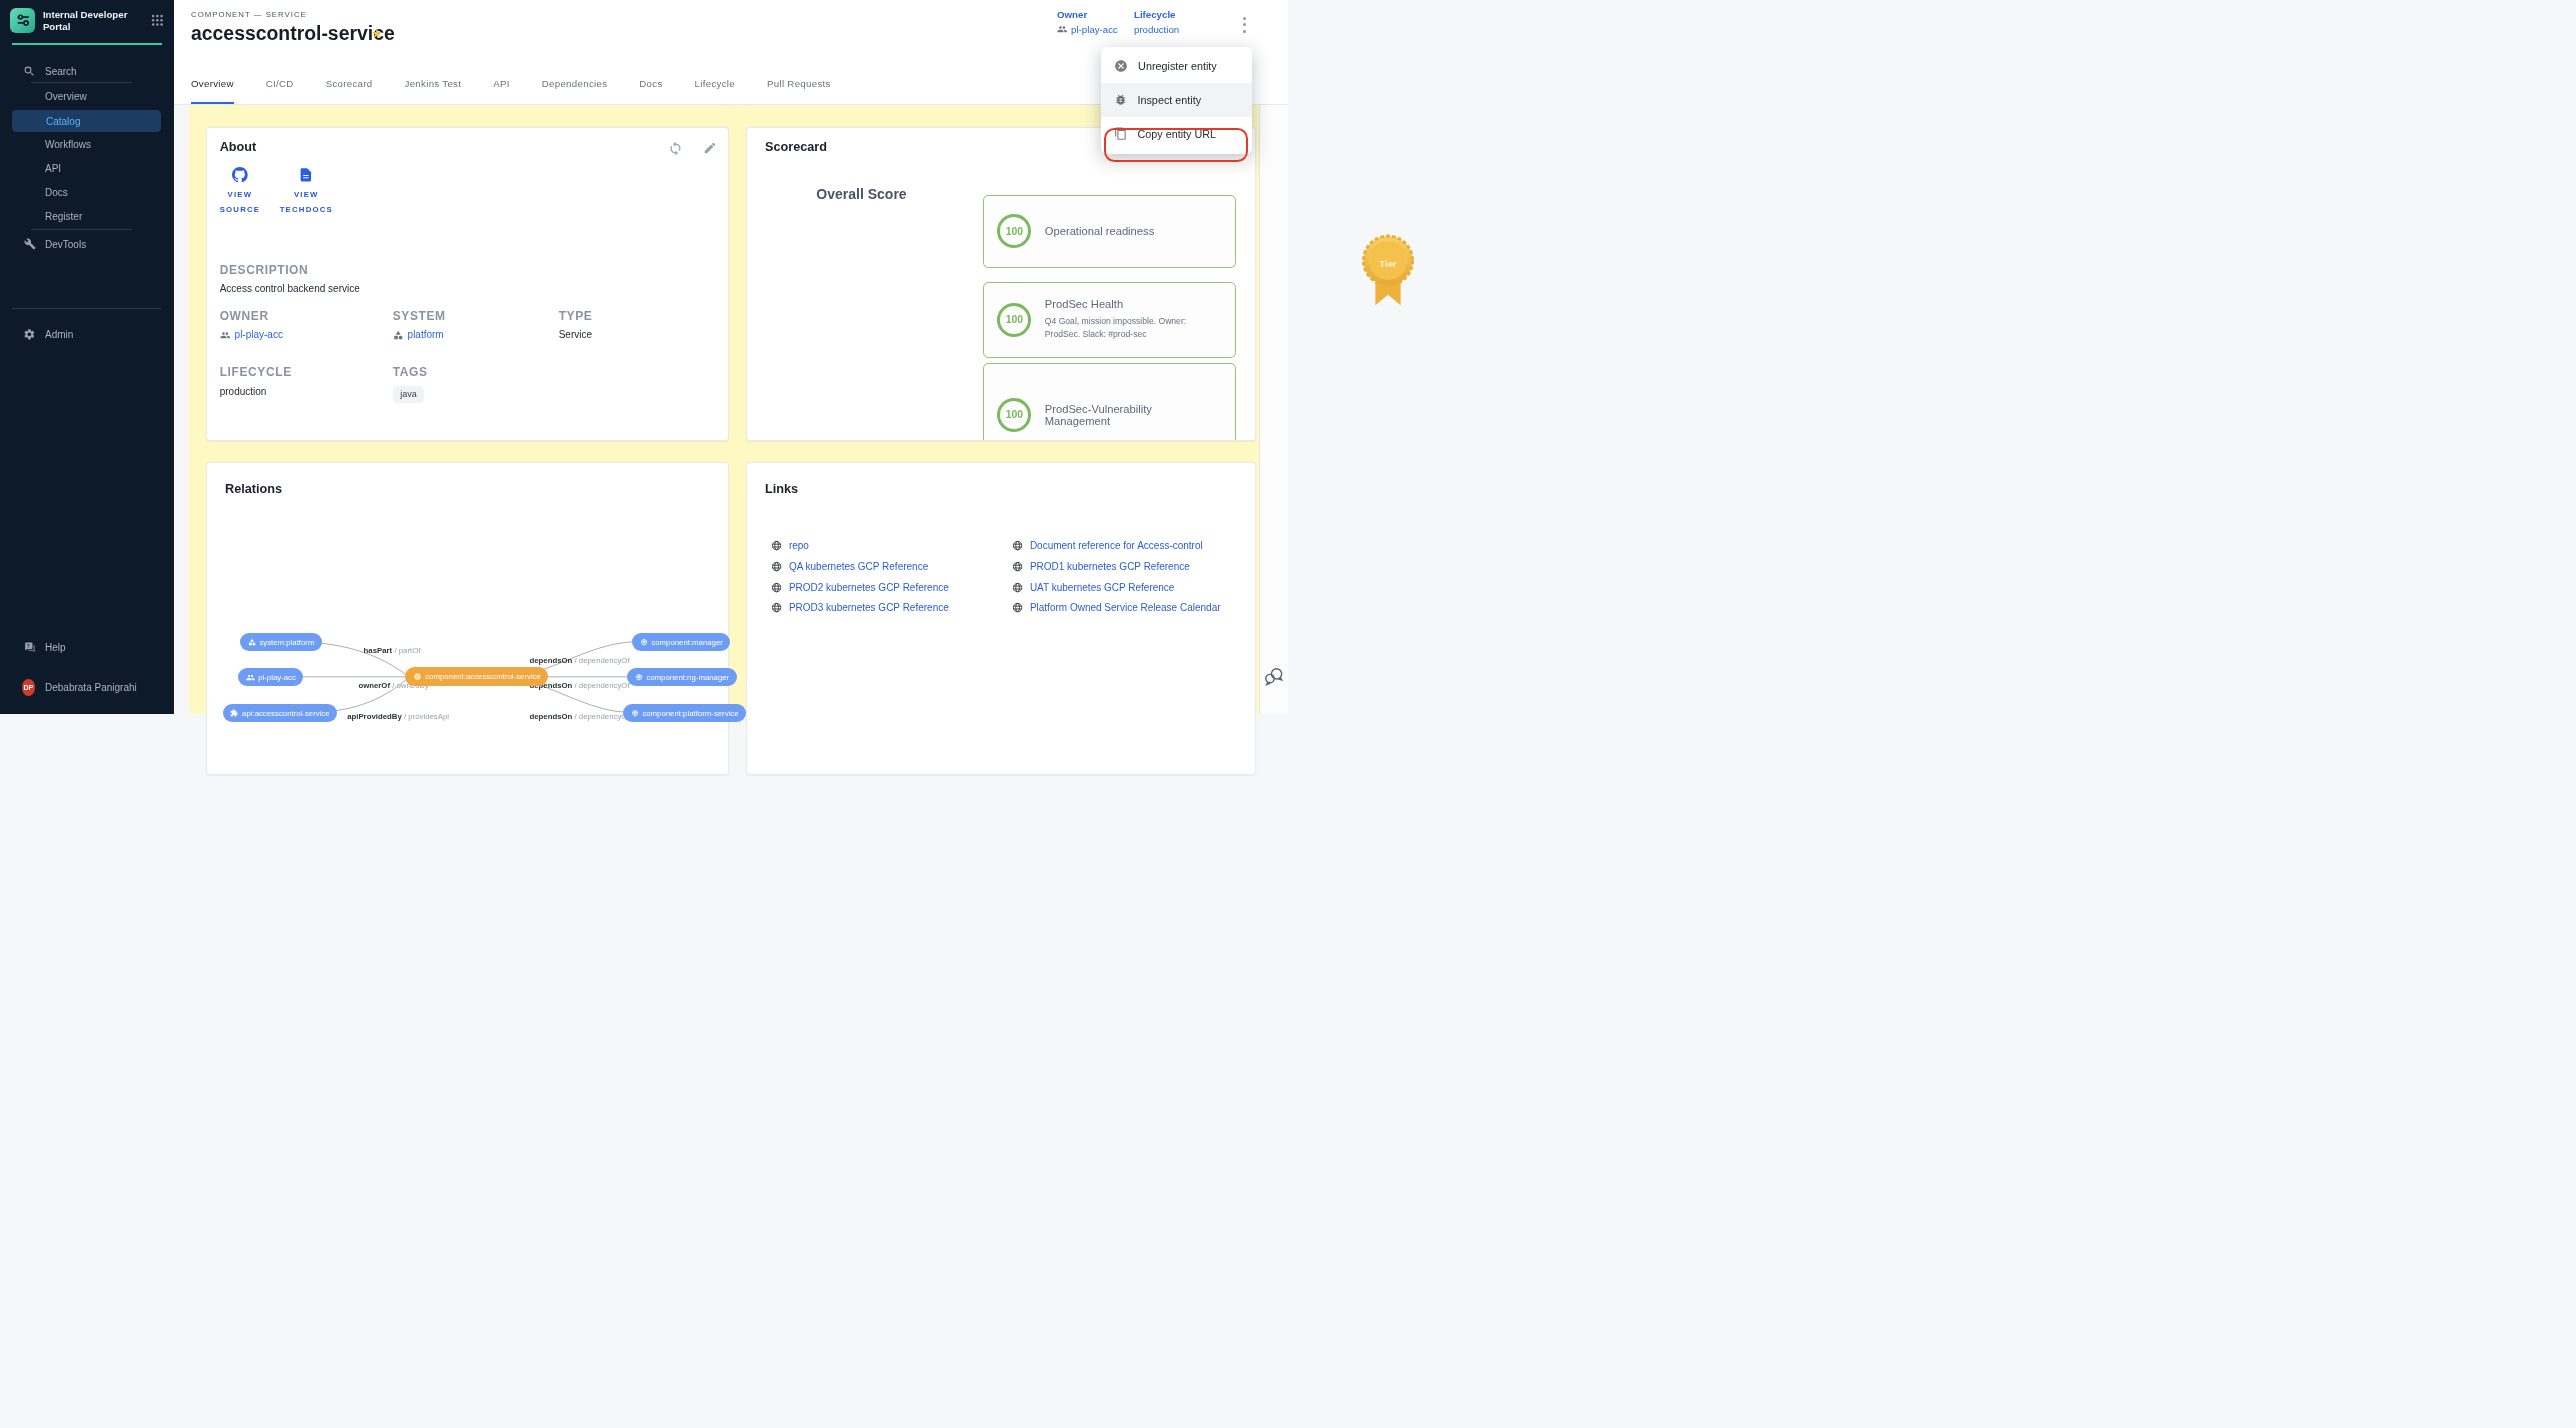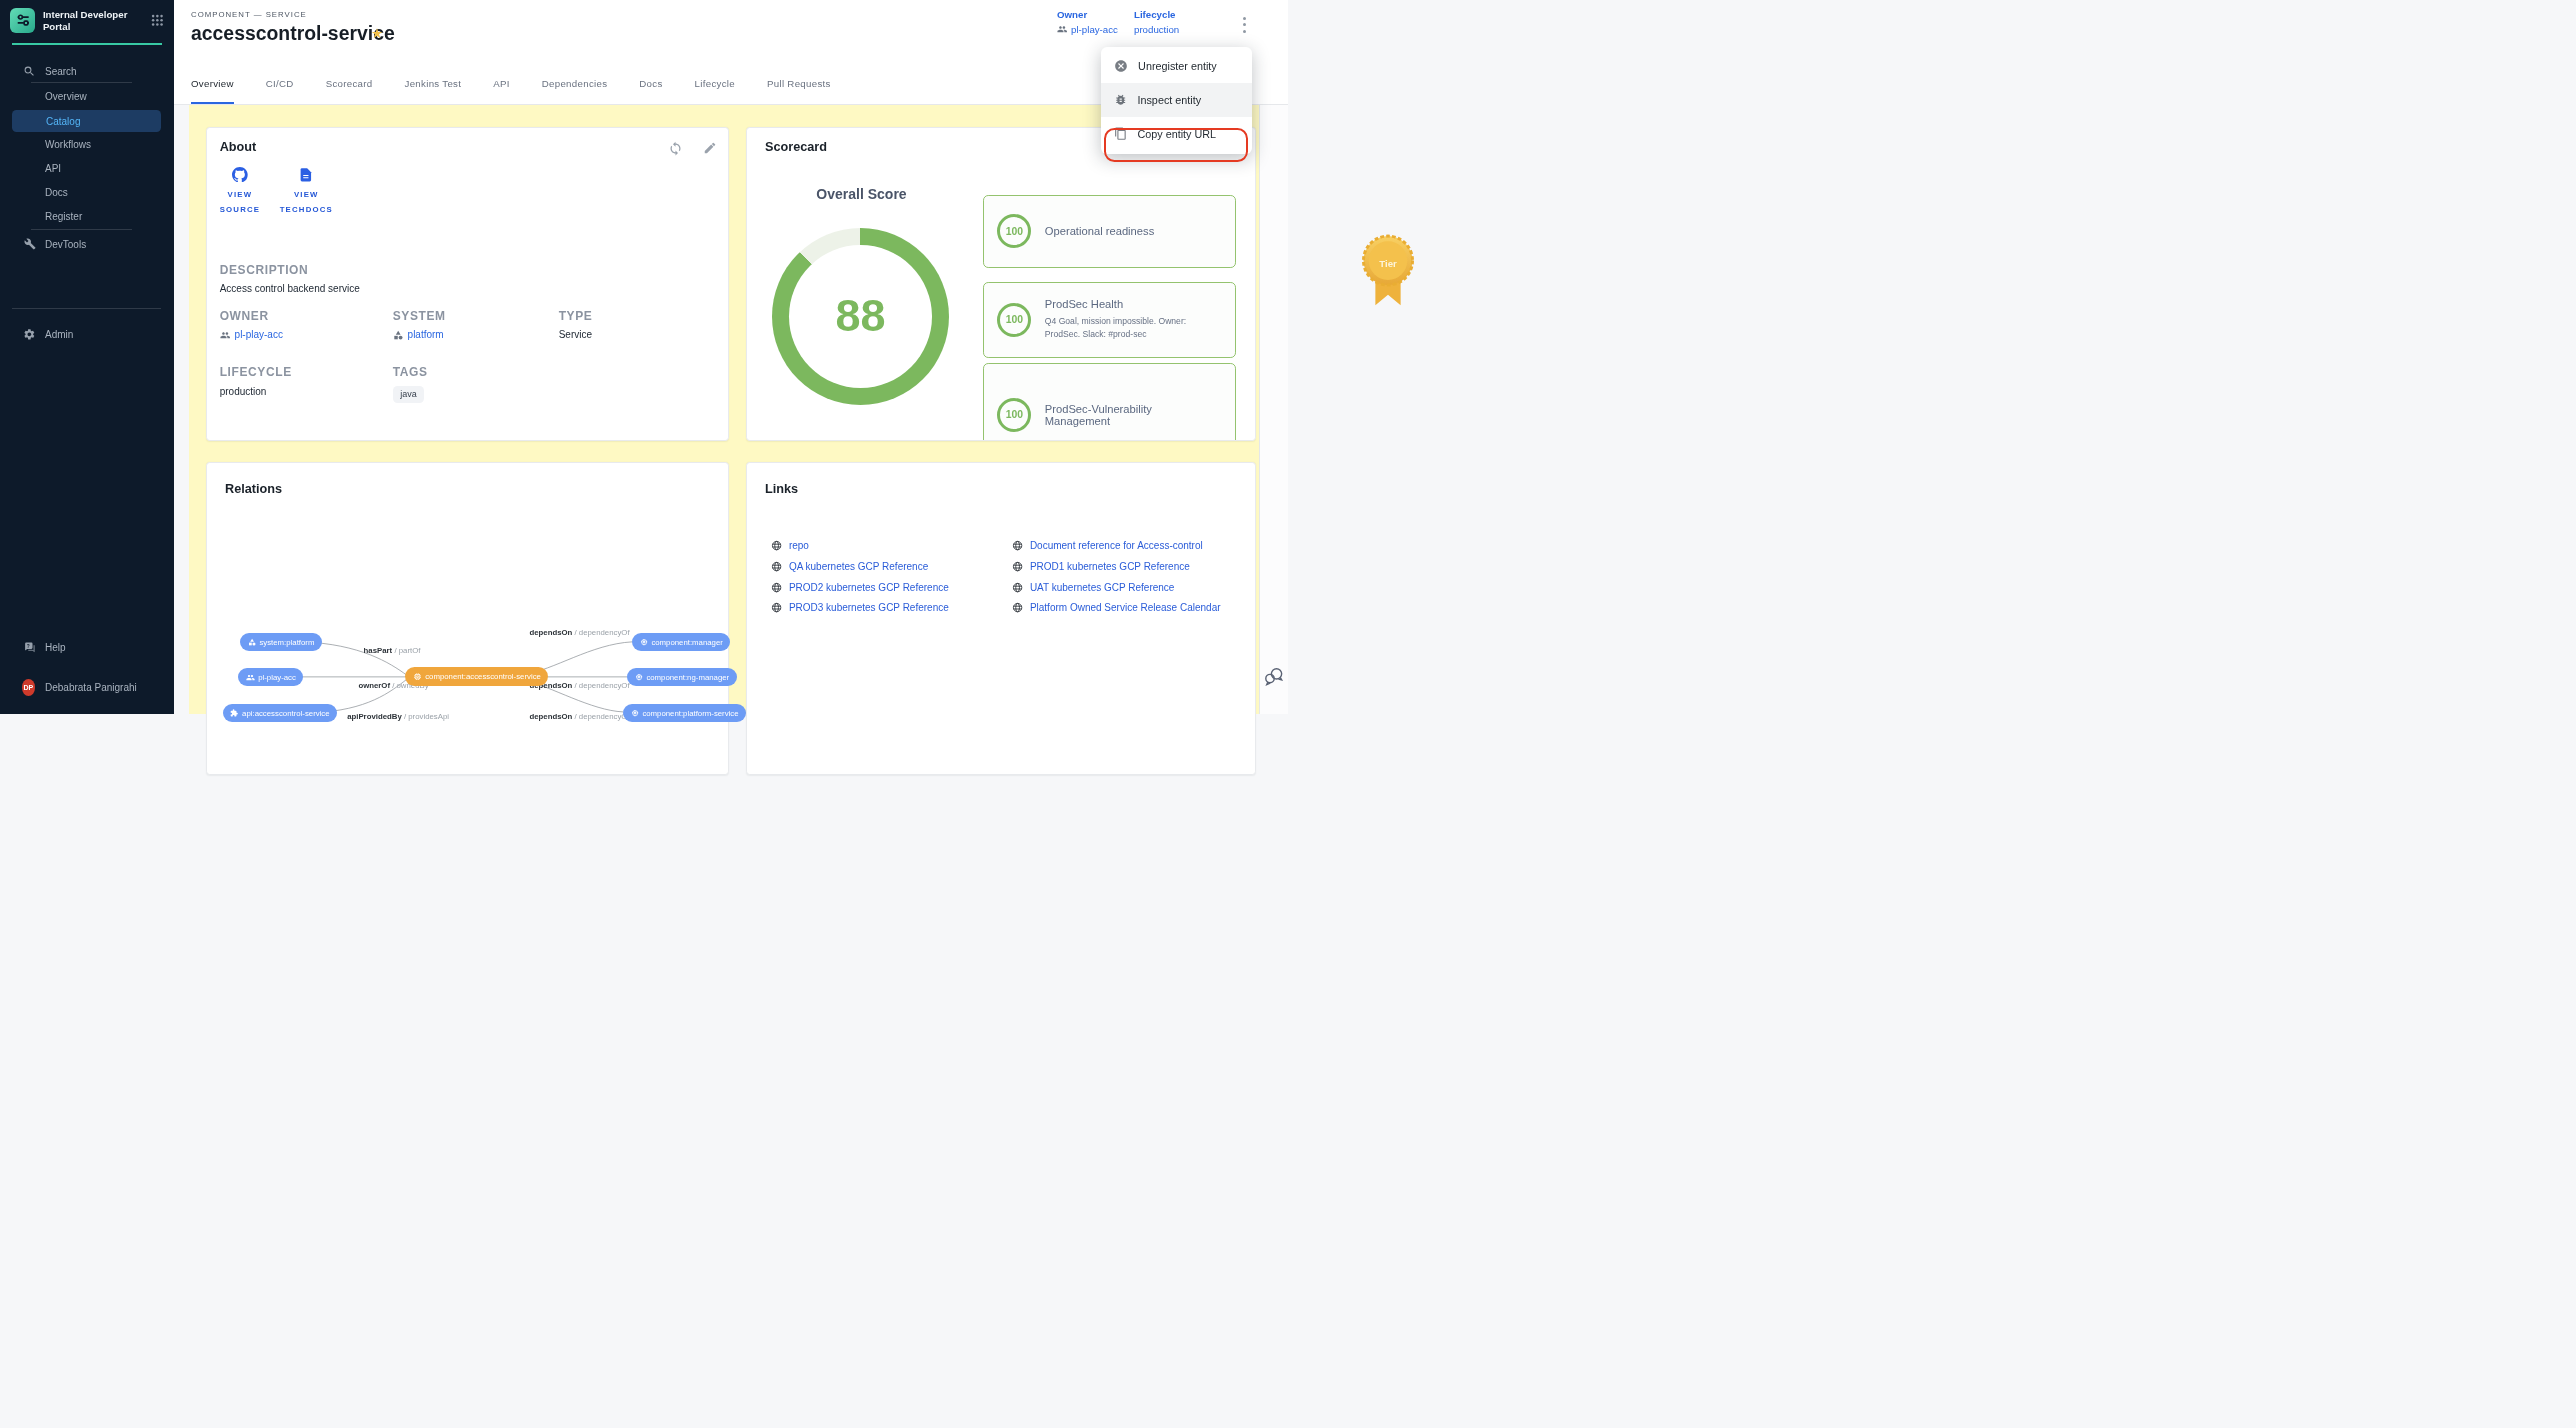--- a/index.html
+++ b/index.html
@@ -291,23 +291,20 @@
       <div>
         <div class="flabel">TAGS</div>
         <div class="fvalue"><span class="chip">java</span></div>
       </div>
     </div>
   </div>
 
   <div class="card" id="scorecard-card">
     <div class="card-title sc-title">Scorecard</div>
     <div class="overall-label">Overall Score</div>
-    <div class="donut" style="background: conic-gradient(rgb(124, 184, 94) 0deg, rgb(124, 184, 94) 88%, rgb(237, 242, 232) 88%, rgb(237, 242, 232) 100%);">
-      <span class="score">88</span>
-    </div>
 
     <div class="sc-entry" style="top:67px; height:73px;">
       <div class="ring">100</div>
       <div>
           <div class="et">Operational readiness</div>
         </div>
     </div>
     <div class="sc-entry" style="top:154px; height:76px;">
       <div class="ring">100</div>
       <div>
@@ -330,21 +327,21 @@
       <path d="M 112 287 H 266"></path>
       <path d="M 143 335 C 215 332 246 307 268 290"></path>
       <path d="M 424 284 C 465 278 515 243 570 240"></path>
       <path d="M 424 287 H 564"></path>
       <path d="M 424 291 C 462 300 515 332 558 334"></path>
     </svg>
 
     <div class="edge-label" style="left:142px; top:183px; width:86px;"><span class="b">hasPart</span> <span class="r">/ partOf</span></div>
     <div class="edge-label" style="left:138px; top:218px; width:97px;"><span class="b">ownerOf</span> <span class="r">/ ownedBy</span></div>
     <div class="edge-label" style="left:123px; top:249px; width:119px;text-align:right;"><span class="b">apiProvidedBy</span> <span class="r">/ providesApi</span></div>
-    <div class="edge-label" style="left:313px; top:165px; width:119px;text-align:center;"><span class="b">dependsOn</span> <span class="r">/ dependencyOf</span></div>
+    <div class="edge-label" style="left:313px; top:193px; width:119px;text-align:center;"><span class="b">dependsOn</span> <span class="r">/ dependencyOf</span></div>
     <div class="edge-label" style="left:313px; top:218px; width:119px;"><span class="b">dependsOn</span> <span class="r">/ dependencyOf</span></div>
     <div class="edge-label" style="left:313px; top:249px; width:119px;"><span class="b">dependsOn</span> <span class="r">/ dependencyOf</span></div>
 
     <div class="node" style="left:33px; top:170px;">
       <svg viewBox="0 0 24 24" width="8.2" height="8.2" fill="#fff">
           <path d="m12 2-5.5 9h11z"></path>
           <circle cx="17.5" cy="17.5" r="4.5"></circle>
           <path d="M3 13.5h8v8H3z"></path>
         </svg>
       <span>system:platform</span>

